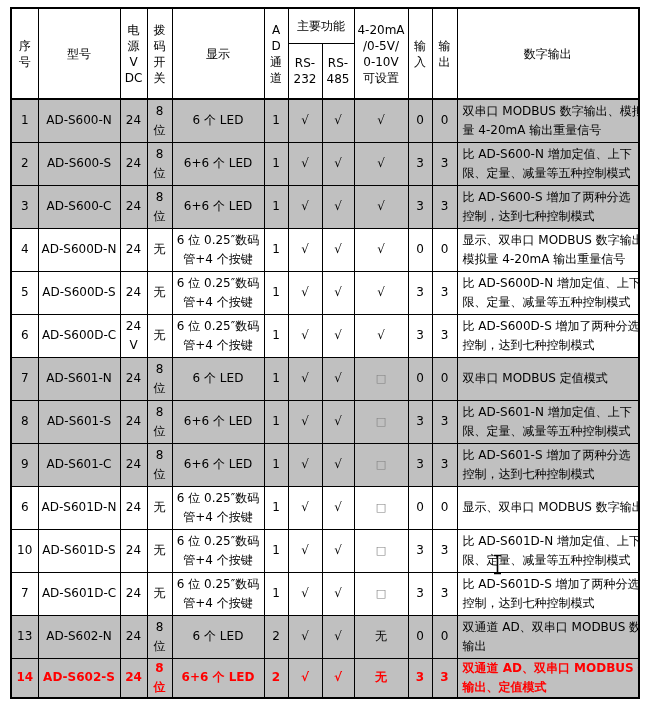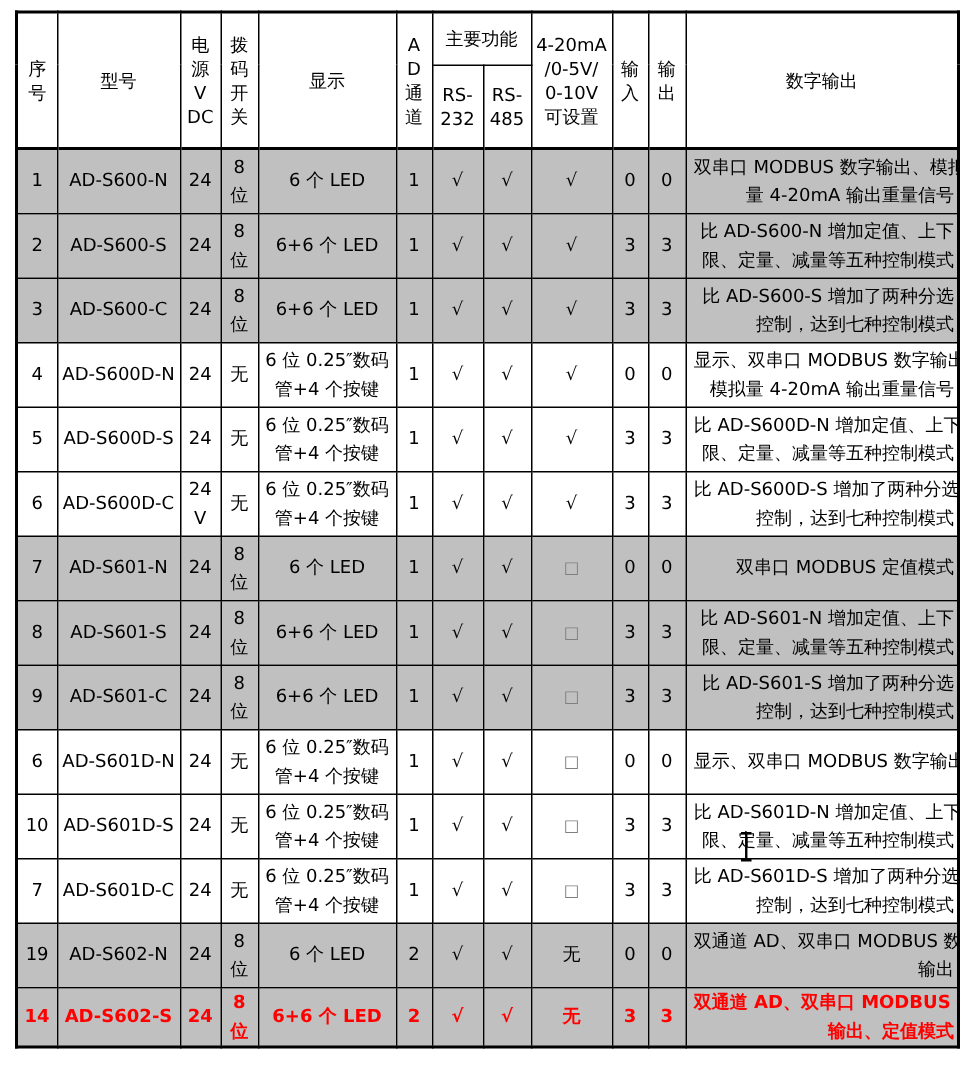--- a/index.html
+++ b/index.html
@@ -30,21 +30,21 @@
   }
   thead th{line-height:16px;background:#ffffff;}
   thead tr.h1{height:35px;}
   thead tr.h2{height:56px;}
   thead th.hb{border-bottom:2px solid #000;}
   tbody tr{height:43px;}
   tbody tr:last-child{height:40px;border-radius:13px;}
   tbody td{line-height:19px;}
   tbody tr.g td{background:#c0c0c0;}
   tbody tr.w td{background:#ffffff;}
-  td.fn{text-align:right;padding-left:5px;}
+  td.fn{text-align:left;padding-left:5px;}
   tbody tr.red-row td{color:#ff0000;font-weight:bold;}
   td.muted-box{color:#7f7f7f;font-size:11px;}
   .cursor{
     position:absolute;left:492px;top:554px;
     width:11px;height:21px;
     pointer-events:none;
   }
 </style>
 </head>
 <body>
@@ -288,21 +288,21 @@
       <td>1</td>
       <td>√</td>
       <td>√</td>
       <td class="muted-box">□</td>
       <td>3</td>
       <td>3</td>
       <td class="fn">比 AD-S601D-S 增加了两种分选
 控制，达到七种控制模式</td>
     </tr>
         <tr class="g">
-      <td>19</td>
+      <td>13</td>
       <td>AD-S602-N</td>
       <td>24</td>
       <td>8
 位</td>
       <td>6 个 LED</td>
       <td>2</td>
       <td>√</td>
       <td>√</td>
       <td>无</td>
       <td>0</td>

